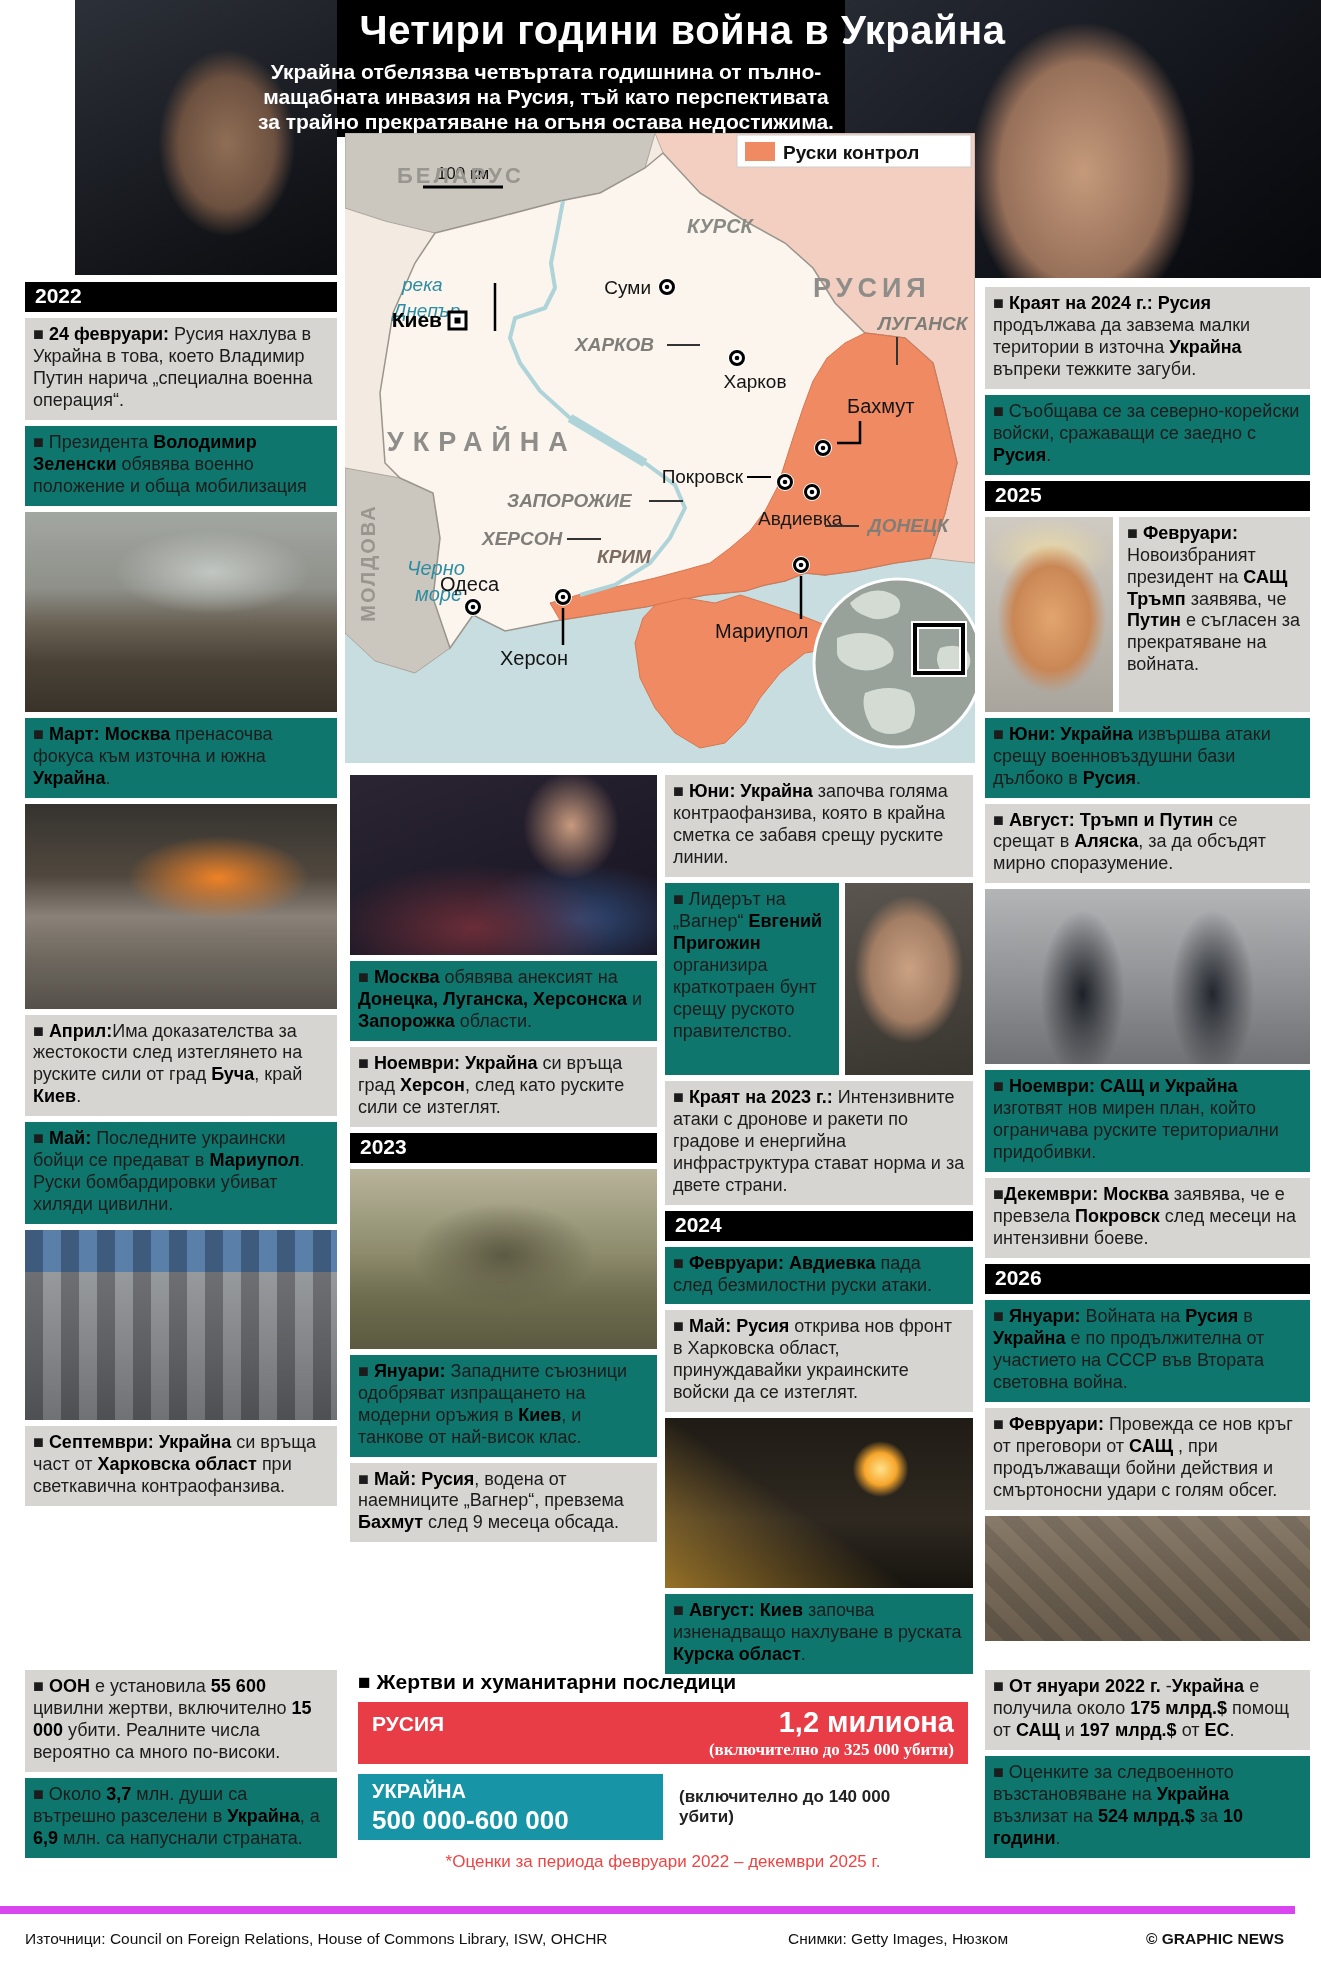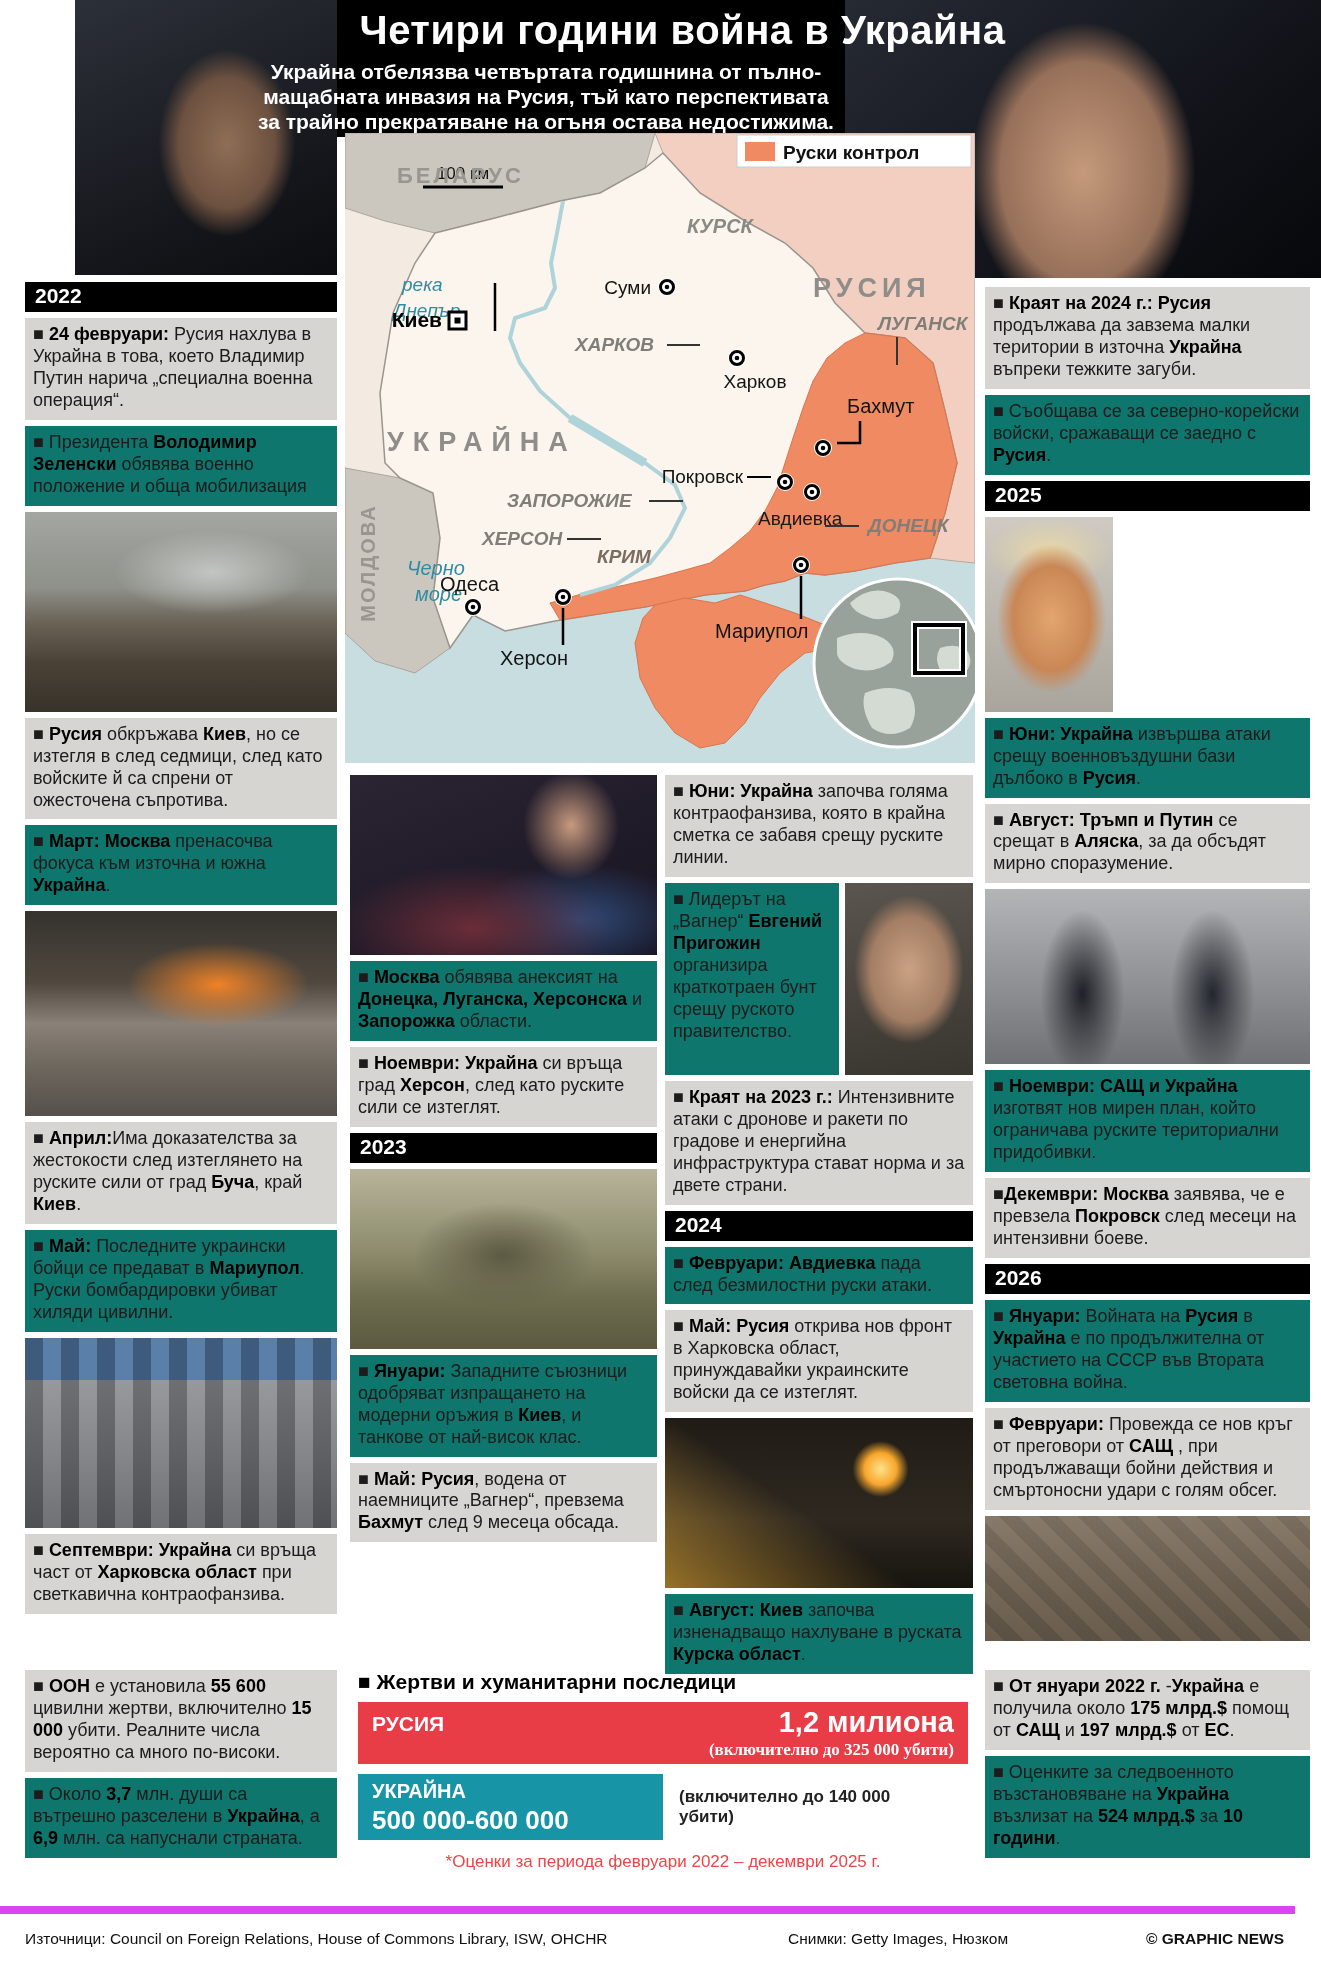--- a/index.html
+++ b/index.html
@@ -225,21 +225,20 @@
       <line x1="218" y1="475" x2="218" y2="512" stroke="#000" stroke-width="2.5"></line>
       <text x="155" y="532" font-size="20" fill="#141414">Херсон</text>
     </svg>
   </div>
 
   <div class="col col-left">
     <div class="yearbar">2022</div>
     <div class="item g">■ <b>24 февруари:</b> Русия нахлува в Украйна в това, което Владимир Путин нарича „специална военна операция“.</div>
     <div class="item l">■ Президента <b>Володимир Зеленски</b> обявява военно положение и обща мобилизация</div>
     <div class="photo ph-tank-mud"></div>
-    <div class="item g">■ <b>Русия</b> обкръжава <b>Киев</b>, но се изтегля в след седмици, след като войските й са спрени от ожесточена съпротива.</div>
     <div class="item l">■ <b>Март: Москва</b> пренасочва фокуса към източна и южна <b>Украйна</b>.</div>
     <div class="photo ph-burning-house"></div>
     <div class="item g">■ <b>Април:</b>Има доказателства за жестокости след изтеглянето на руските сили от град <b>Буча</b>, край <b>Киев</b>.</div>
     <div class="item l">■ <b>Май:</b> Последните украински бойци се предават в <b>Мариупол</b>. Руски бомбардировки убиват хиляди цивилни.</div>
     <div class="photo ph-ruins"></div>
     <div class="item g">■ <b>Септември: Украйна</b> си връща част от <b>Харковска област</b> при светкавична контраофанзива.</div>
   </div>
 
   <div class="col col-a">
     <div class="photo ph-rally"></div>
@@ -264,20 +263,21 @@
     <div class="photo ph-rocket"></div>
     <div class="item l">■ <b>Август: Киев</b> започва изненадващо нахлуване в руската <b>Курска област</b>.</div>
   </div>
 
   <div class="col col-right">
     <div class="item g">■ <b>Краят на 2024 г.: Русия</b> продължава да завзема малки територии в източна <b>Украйна</b> въпреки тежките загуби.</div>
     <div class="item l">■ Съобщава се за северно-корейски войски, сражаващи се заедно с <b>Русия</b>.</div>
     <div class="yearbar">2025</div>
     <div class="row">
       <div class="photo ph-trump"></div>
+      <div class="item g">■ <b>Февруари:</b> Новоизбраният президент на <b>САЩ Тръмп</b> заявява, че <b>Путин</b> е съгласен за прекратяване на войната.</div>
     </div>
     <div class="item l">■ <b>Юни: Украйна</b> извършва атаки срещу военновъздушни бази дълбоко в <b>Русия</b>.</div>
     <div class="item g">■ <b>Август: Тръмп и Путин</b> се срещат в <b>Аляска</b>, за да обсъдят мирно споразумение.</div>
     <div class="photo ph-handshake"></div>
     <div class="item l">■ <b>Ноември: САЩ и Украйна</b> изготвят нов мирен план, който ограничава руските териториални придобивки.</div>
     <div class="item g">■<b>Декември: Москва</b> заявява, че е превзела <b>Покровск</b> след месеци на интензивни боеве.</div>
     <div class="yearbar">2026</div>
     <div class="item l">■ <b>Януари:</b> Войната на <b>Русия</b> в <b>Украйна</b> е по продължителна от участието на СССР във Втората световна война.</div>
     <div class="item g">■ <b>Февруари:</b> Провежда се нов кръг от преговори от <b>САЩ</b> , при продължаващи бойни действия и смъртоносни удари с голям обсег.</div>
     <div class="photo ph-aerial"></div>

